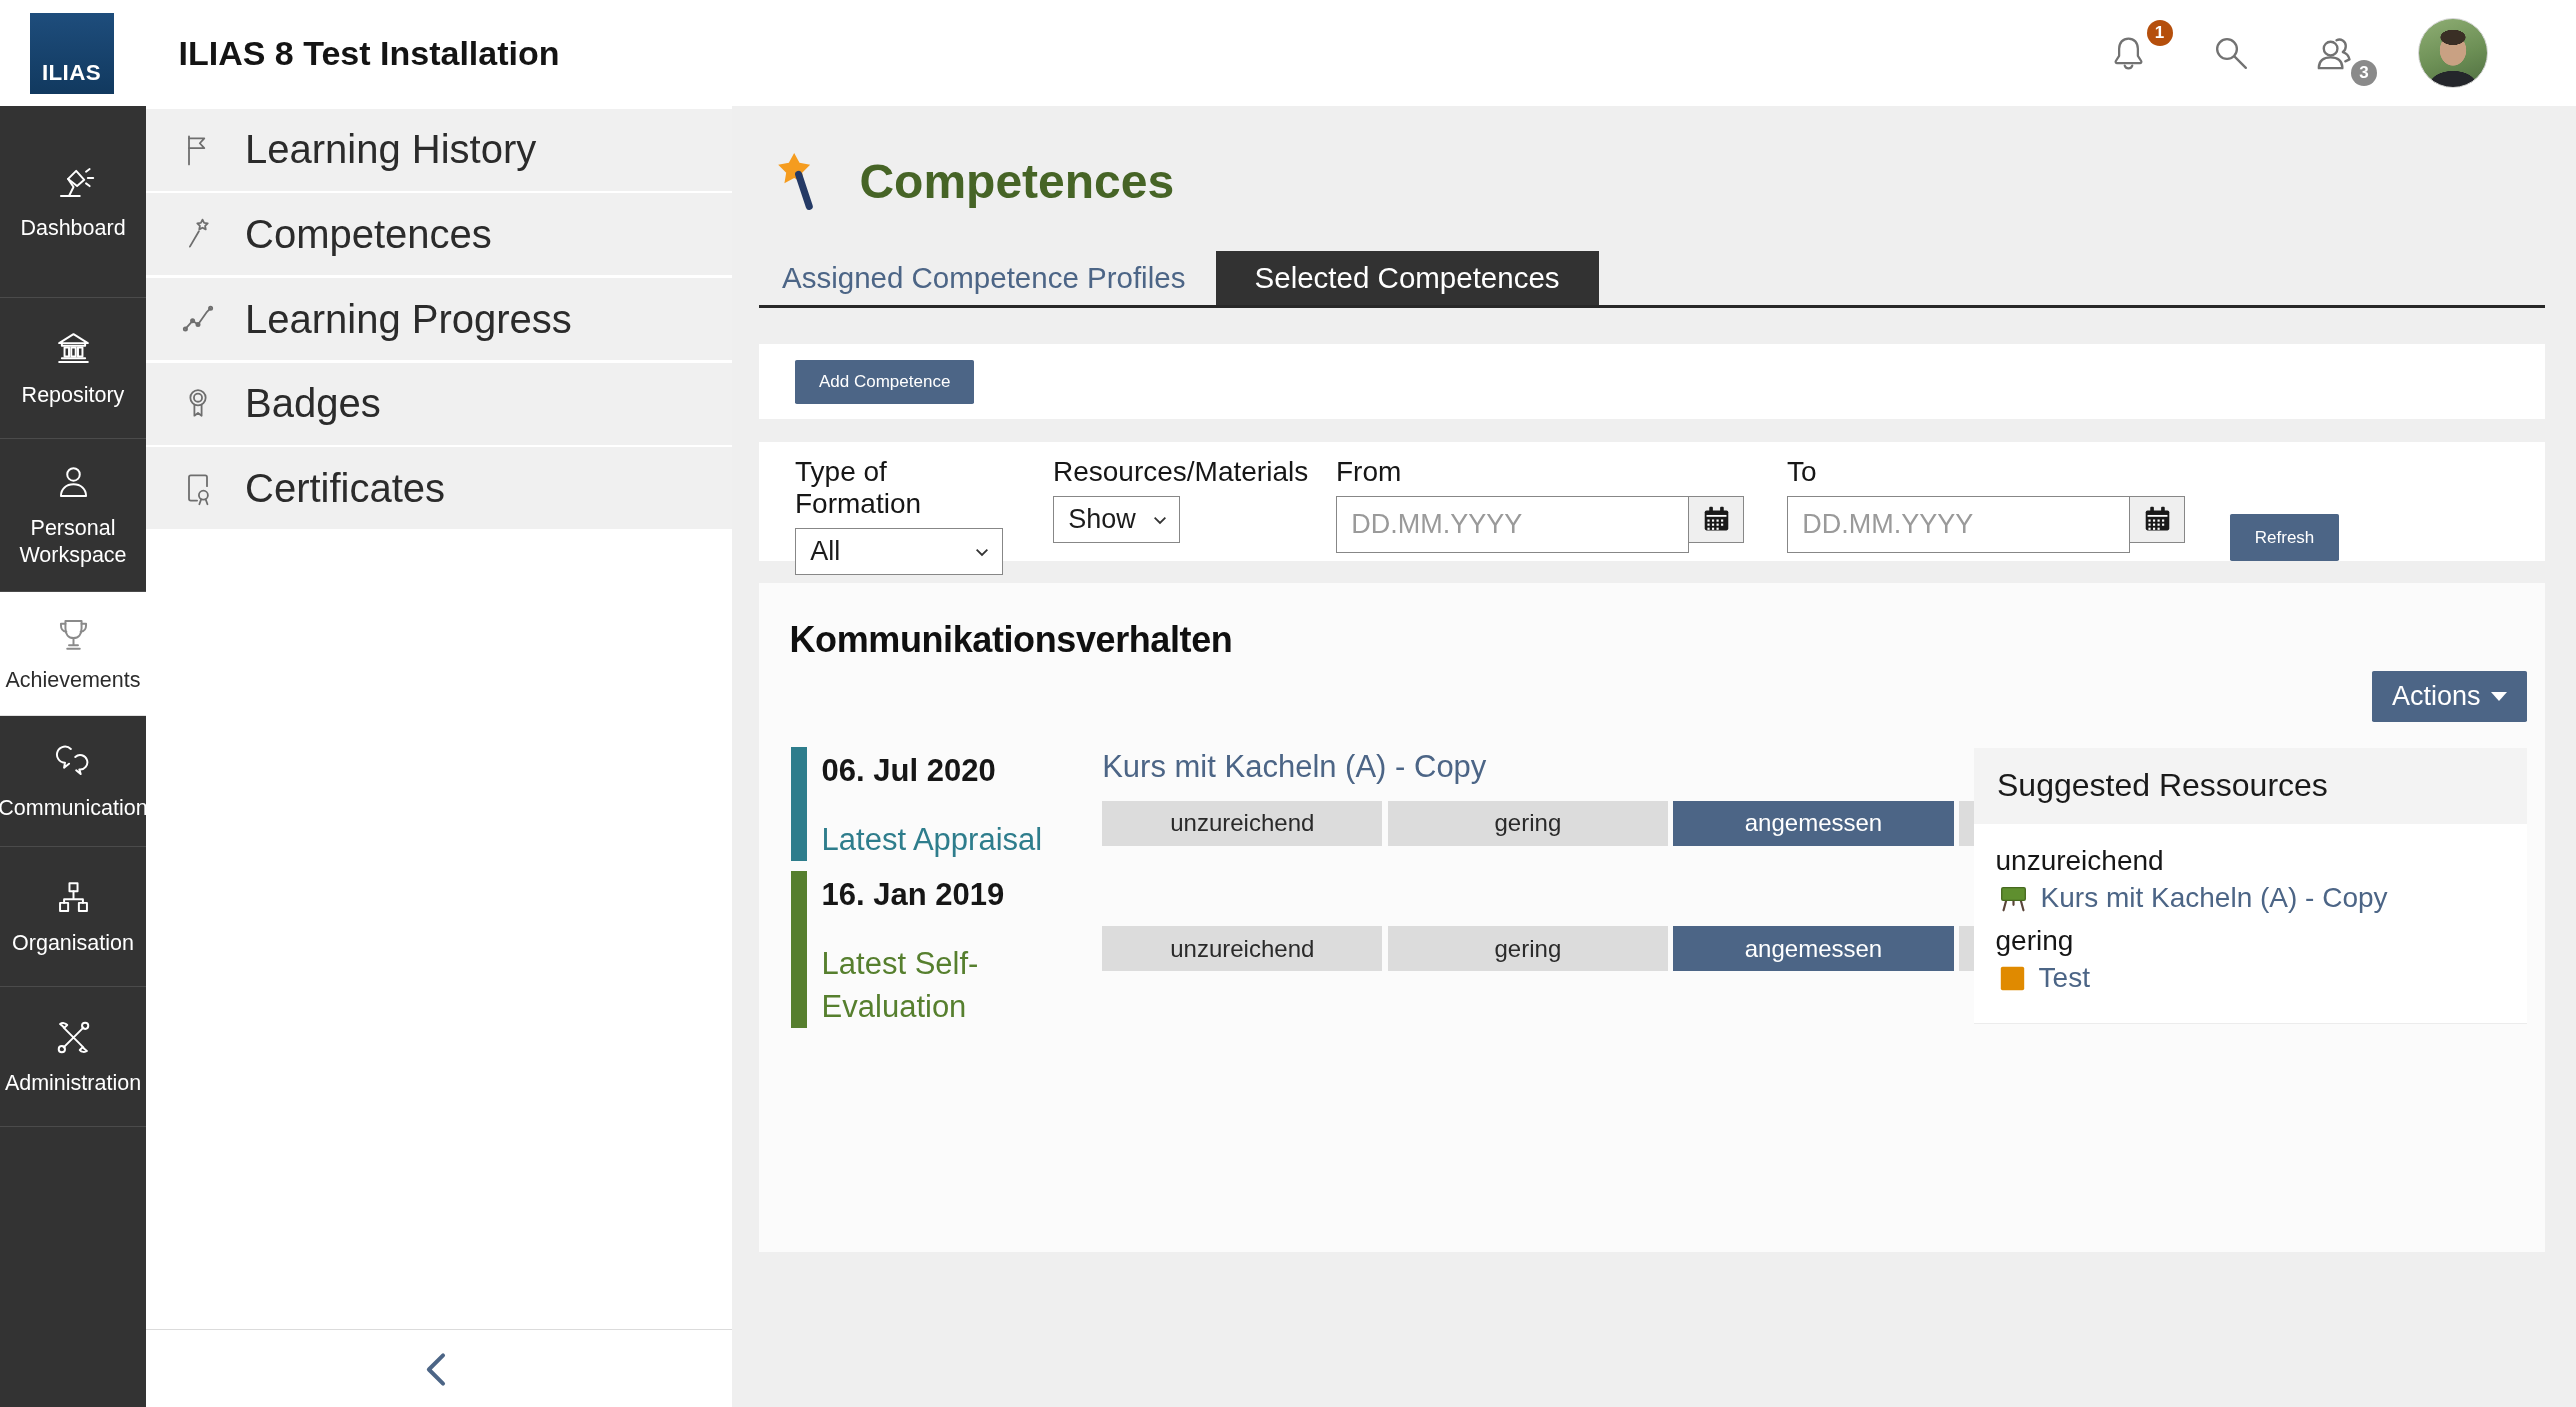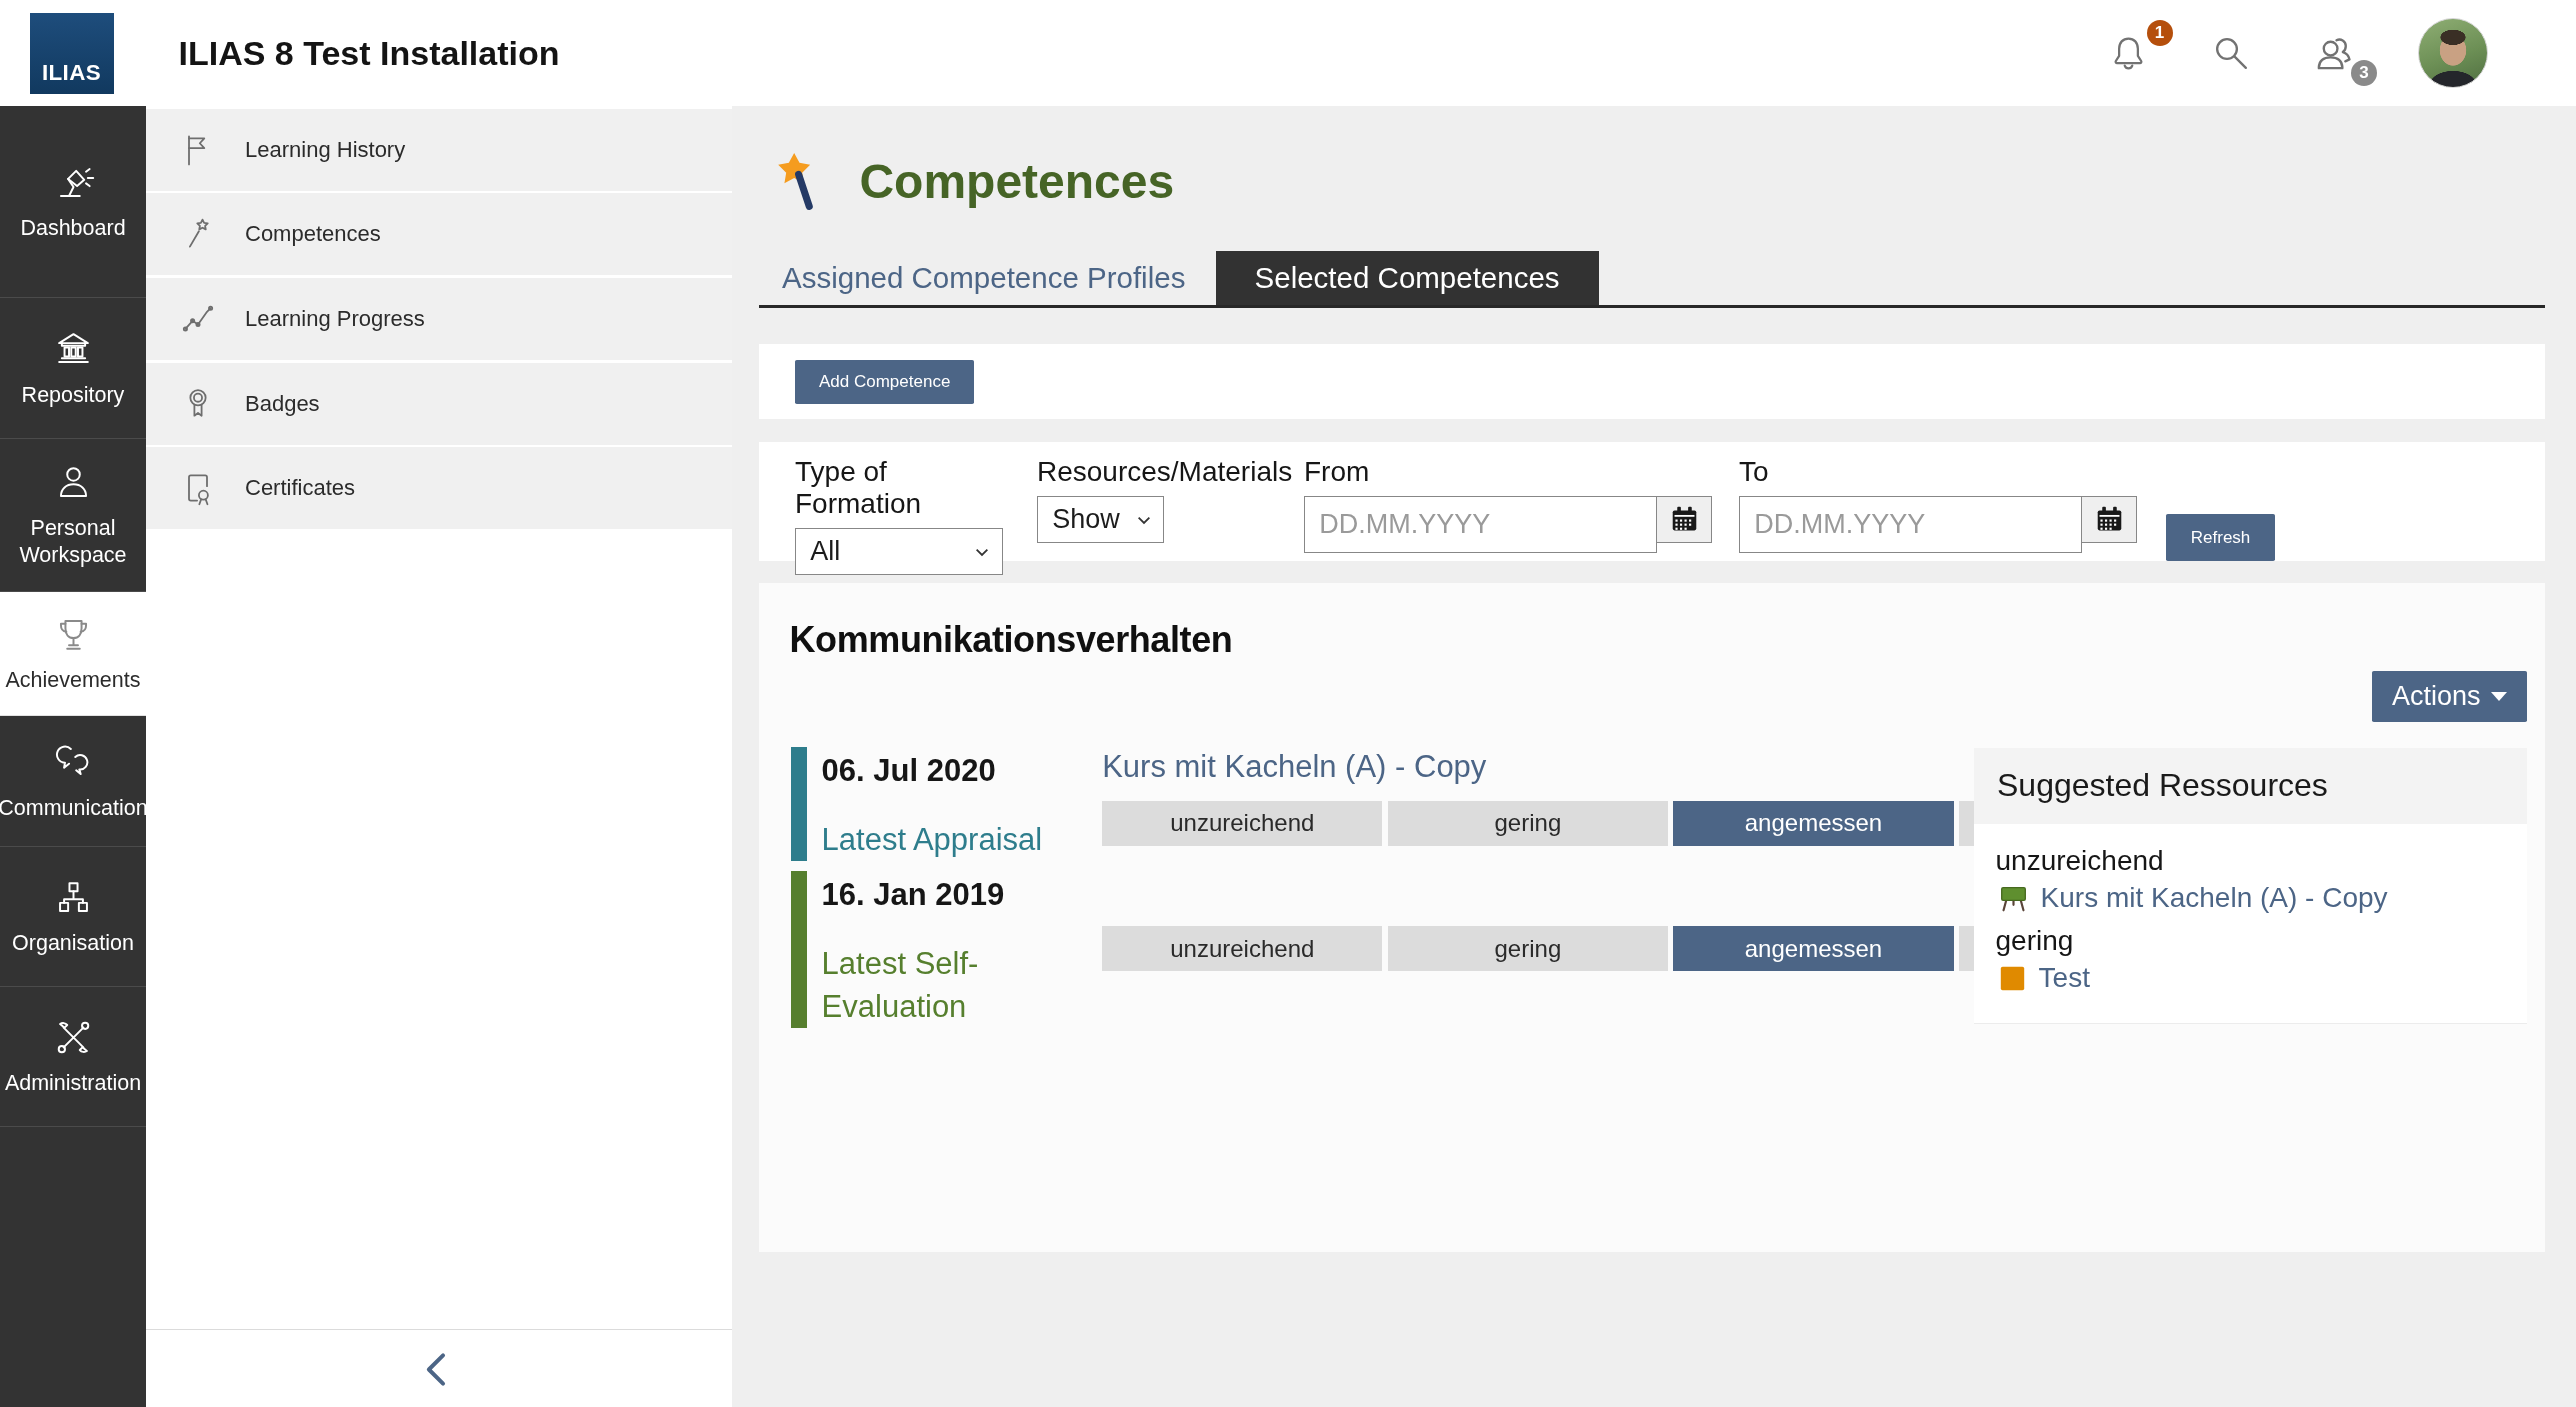--- a/index.html
+++ b/index.html
@@ -37,41 +37,41 @@
   .mb-item.active { background:#fff; border-bottom:1.8px solid #e2e2e2; }
   .mb-item.active svg { stroke:#8a8a8a; }
   .mb-item.active .mb-label { color:#2c2c2c; }
   .mb-fill { flex:1; }
 
   
   .slate { width:586px; background:#fff; flex:none; position:relative; padding-top:2.7px; }
   .sl-item { height:82px; background:#f0f0f0; margin-bottom:2.7px; display:flex; align-items:center;
              padding-left:34px; cursor:pointer; }
   .sl-item svg { stroke:#6e6e6e; fill:none; stroke-width:2; stroke-linecap:round; stroke-linejoin:round; flex:none; }
-  .sl-label { font-size:22px; color:#2b2b2b; margin-left:29px; }
+  .sl-label { font-size:40px; color:#2b2b2b; margin-left:29px; }
   .slate-bottom { position:absolute; left:0; right:0; bottom:0; height:79px; border-top:1.8px solid #dbdbdb;
                   display:flex; align-items:center; justify-content:center; cursor:pointer; background:#fff; }
 
   
   .content { flex:1; padding:0 31px 0 27px; }
   .title-row { display:flex; align-items:center; margin-top:45px; margin-left:13.4px; }
   .page-title { font-size:48px; font-weight:bold; color:#466426; margin-left:32px; }
 
   .tabs { display:flex; align-items:stretch; height:57px; margin-top:39px; border-bottom:3.6px solid #282828; }
   .tab { display:flex; align-items:center; padding:0 23px; font-size:29.5px; cursor:pointer; }
   .tab.inactive { color:#4c6586; }
   .tab.active { background:#323232; color:#fff; padding:0 39px; margin-left:7.2px; }
 
   .strip { background:#fff; }
   .strip.add { margin-top:36px; height:75px; display:flex; align-items:center; padding-left:36px; }
   .btn { background:#4c6586; color:#fff; font-size:17px; border:none; border-radius:1.8px; cursor:pointer;
          display:inline-flex; align-items:center; justify-content:center; }
   .btn.add-btn { height:44px; padding:0 24px; }
 
-  .strip.filters { margin-top:23px; height:119px; padding:14.3px 36px 0 36px; display:flex; }
+  .strip.filters { margin-top:23px; height:119px; padding:14.3px 36px 0 36px; display:flex;gap:16px; }
   .fgroup { display:flex; flex-direction:column; margin-right:27px; }
   .flabel { font-size:28px; color:#161616; margin-bottom:8px; }
   .fcontrol { display:flex; }
   .selectbox { height:47px; border:1.8px solid #878787; background:#fff; display:flex; align-items:center;
                justify-content:space-between; padding:0 12.5px 0 14.3px; font-size:27px; cursor:pointer; }
   .selectbox .caret { margin-left:16px; display:flex; }
   .dinput { height:57px; border:1.8px solid #878787; font-size:27px; padding:0 14.3px; color:#2b2b2b; outline:none; }
   .dinput::placeholder { color:#9a9a9a; }
   .calbtn { width:55px; height:47px; background:#efefef; border:1.8px solid #878787; border-left:none;
             display:flex; align-items:center; justify-content:center; cursor:pointer; }

